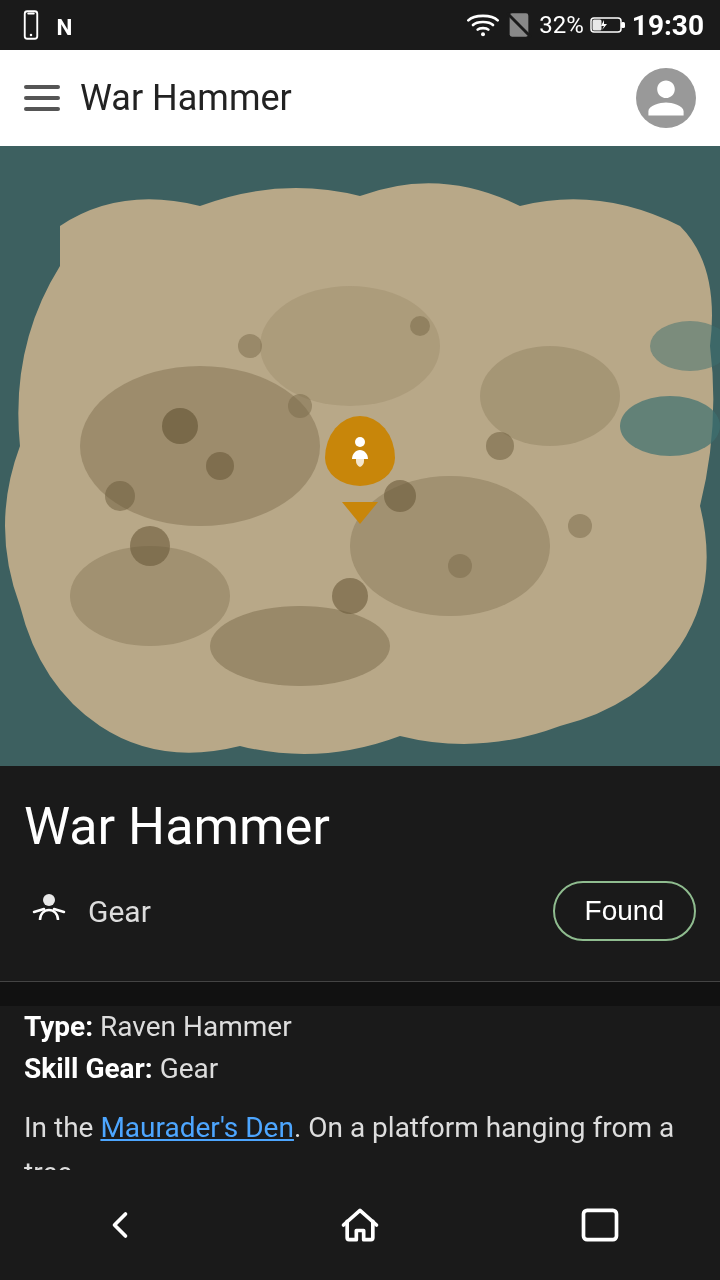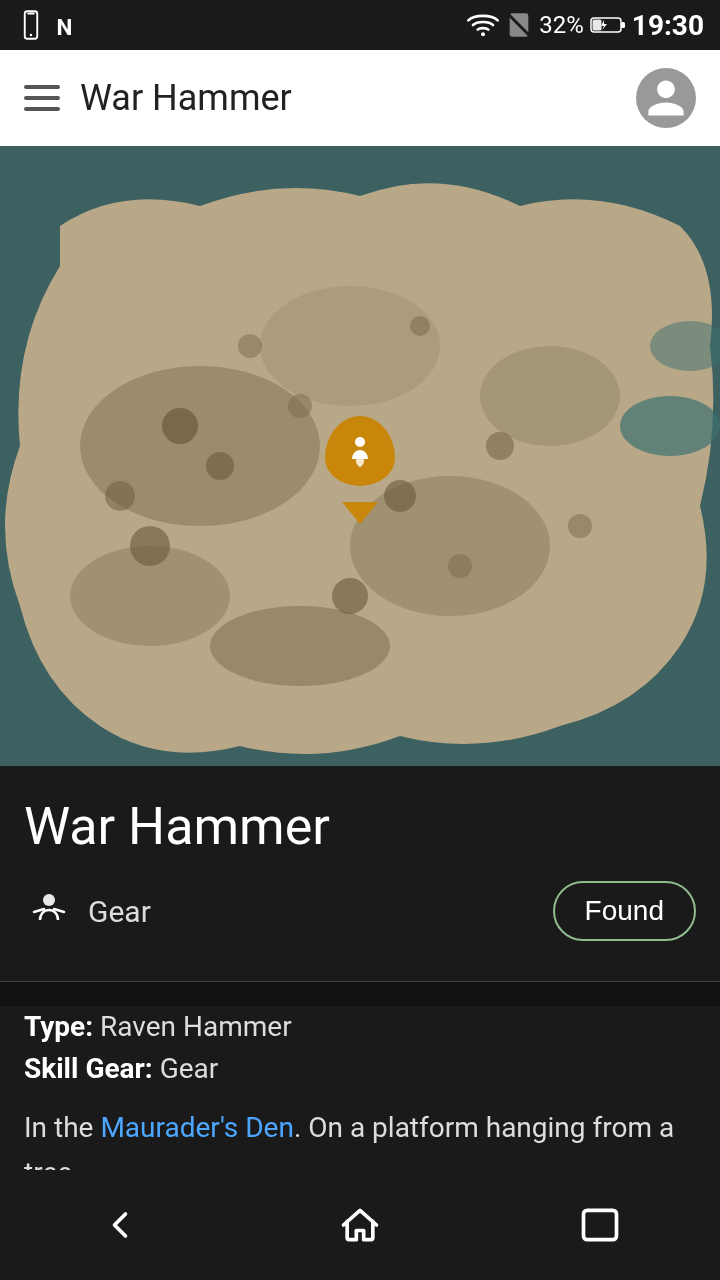--- a/index.html
+++ b/index.html
@@ -198,20 +198,21 @@
       line-height: 1.5;
       margin-bottom: 16px;
     }
     .detail-text strong {
       color: #fff;
       font-weight: bold;
       margin-top: 8px;
     }
     .detail-link {
       color: #4da6ff;
+      text-decoration: underline;
     }
     .location-text {
       font-size: 28px;
       color: #ddd;
       line-height: 1.6;
     }
 
     
     .nav-bar {
       position: fixed;

